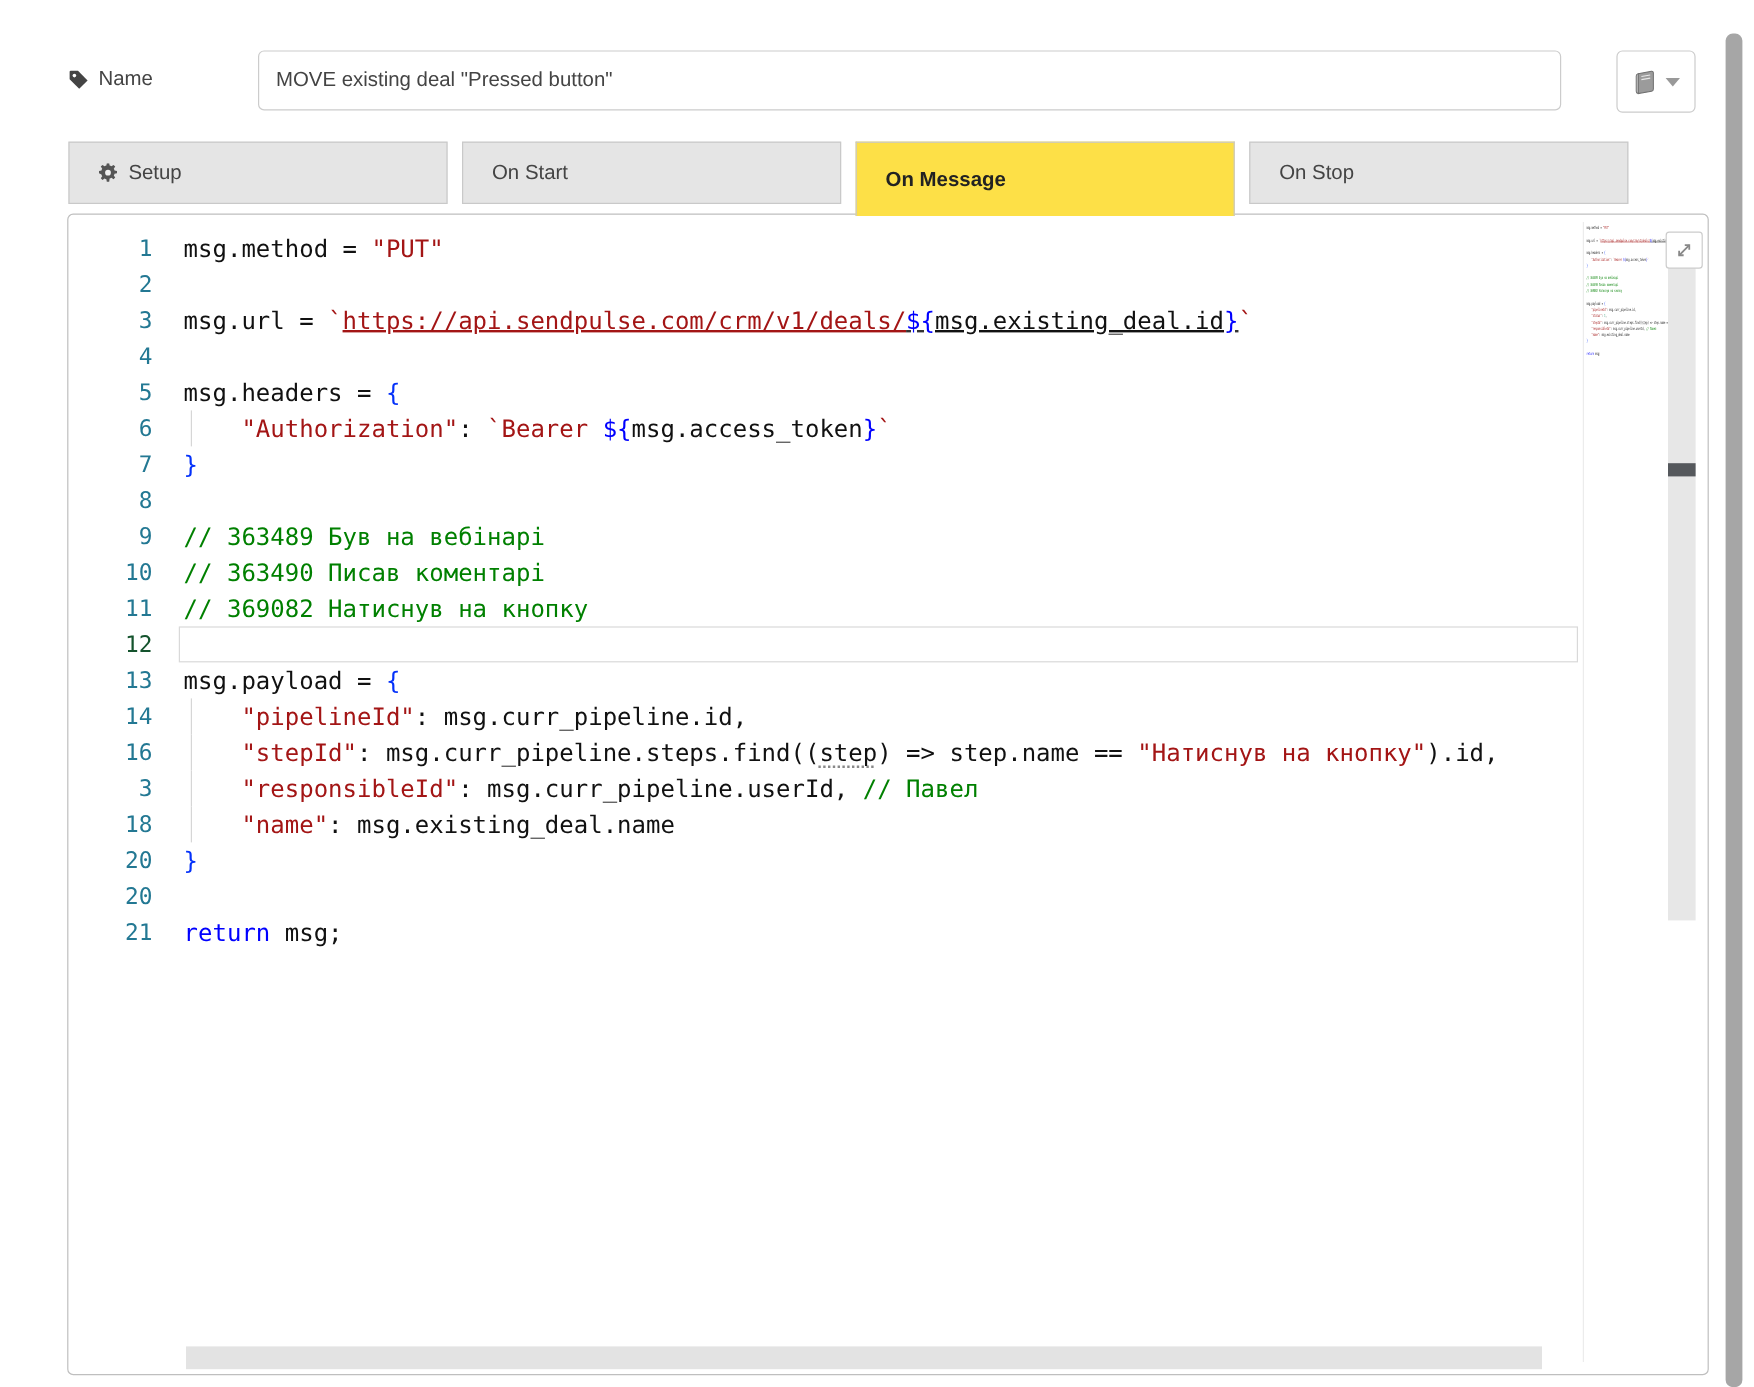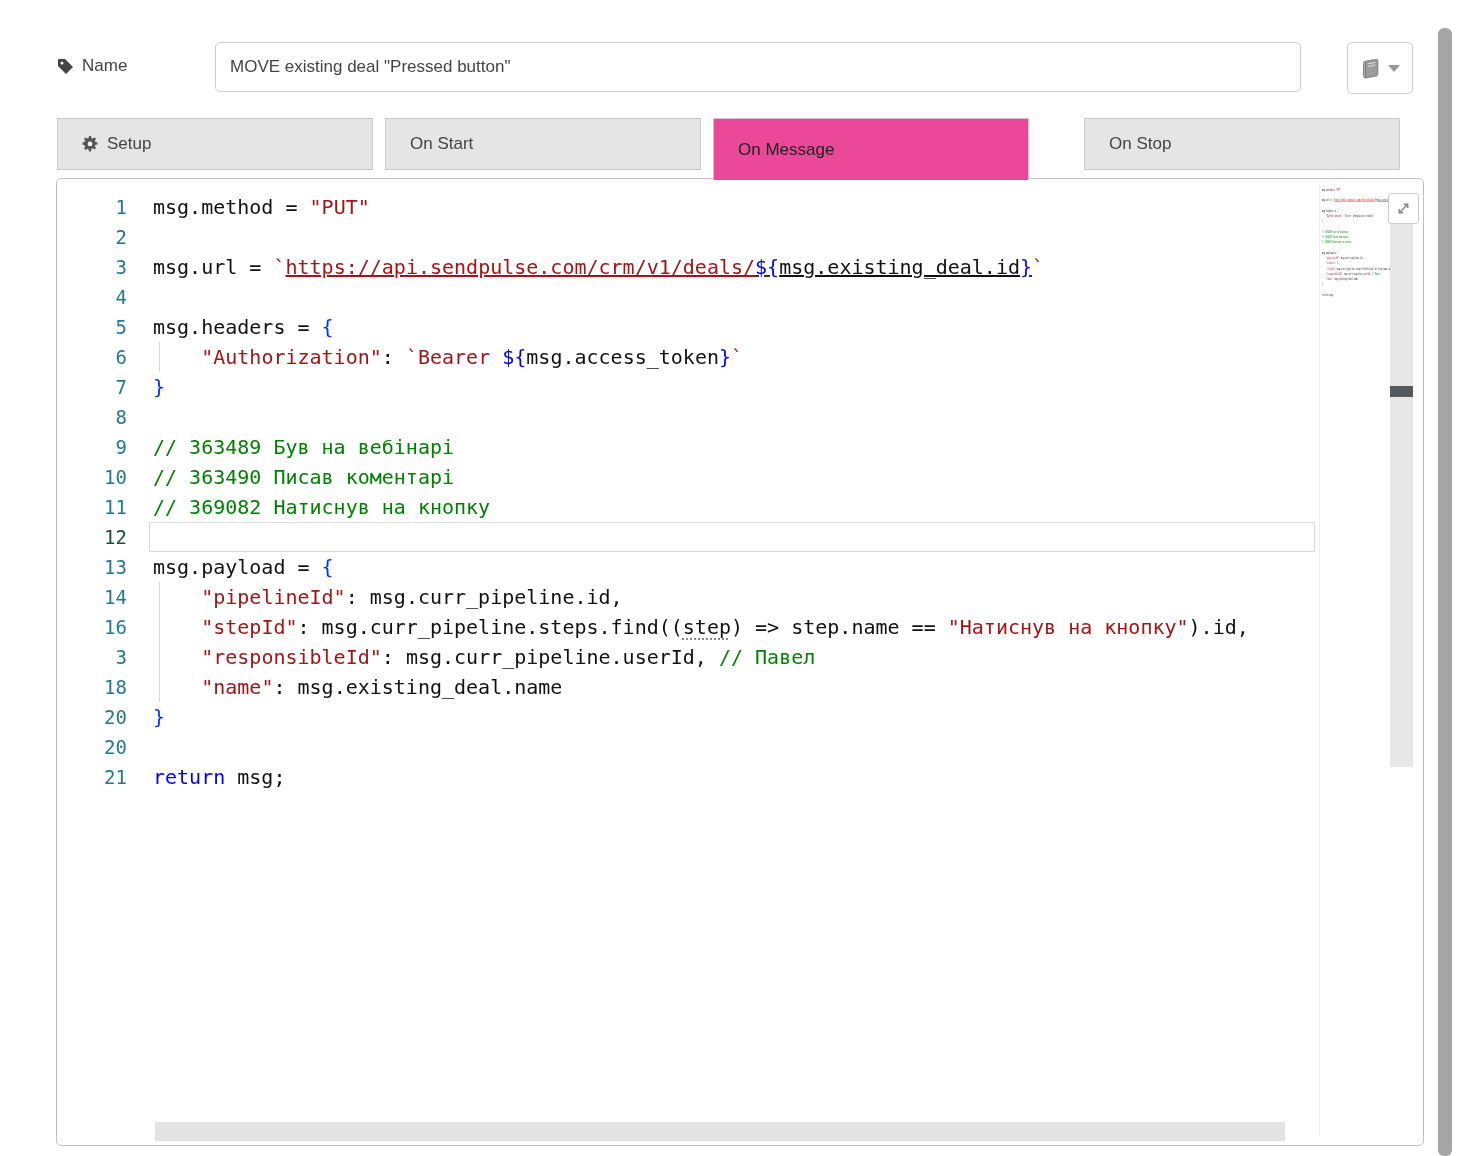--- a/index.html
+++ b/index.html
@@ -17,25 +17,25 @@
            border-radius:5px;background:#fff;display:flex;align-items:center;justify-content:center;
            gap:6px;cursor:pointer;}
   .caret-down{width:0;height:0;border-left:6px solid transparent;border-right:6px solid transparent;
               border-top:7px solid #999;}
 
   
   .tabs{position:absolute;left:57px;top:118px;height:62px;width:1330px;}
   .tab{position:absolute;top:0;height:52px;width:316px;background:#e5e5e5;border:1px solid #c9c9c9;
        box-sizing:border-box;display:flex;align-items:center;gap:9px;padding-left:24px;
        font-size:17px;color:#444;cursor:pointer;}
-  .tab.active{background:#ec4899;height:62px;border-bottom:none;font-weight:normal;color:#222;z-index:3;}
+  .tab.active{background:#fde047;height:62px;border-bottom:none;font-weight:bold;color:#222;z-index:3;}
   .tab-0{left:0;}
   .tab-1{left:328px;}
   .tab-2{left:656px;}
-  .tab-3{left:984px;margin-left:43px;}
+  .tab-3{left:984px;}
 
   
   .editor{position:absolute;left:56px;top:178px;width:1368px;height:968px;background:#fff;
           border:1px solid #bfbfbf;border-radius:5px;box-sizing:border-box;overflow:hidden;}
   .code-scroll{position:absolute;left:0;top:13px;width:1260px;}
   .code-line{position:relative;height:30px;font-family:"DejaVu Sans Mono",monospace;font-size:20px;
              line-height:30px;}
   .ln{position:absolute;left:0;top:0;width:70px;text-align:right;color:#237893;font-size:19px;}
   .ln.active{color:#14532d;}
   .line-content{position:absolute;left:96px;top:0;white-space:pre;color:#111;}

